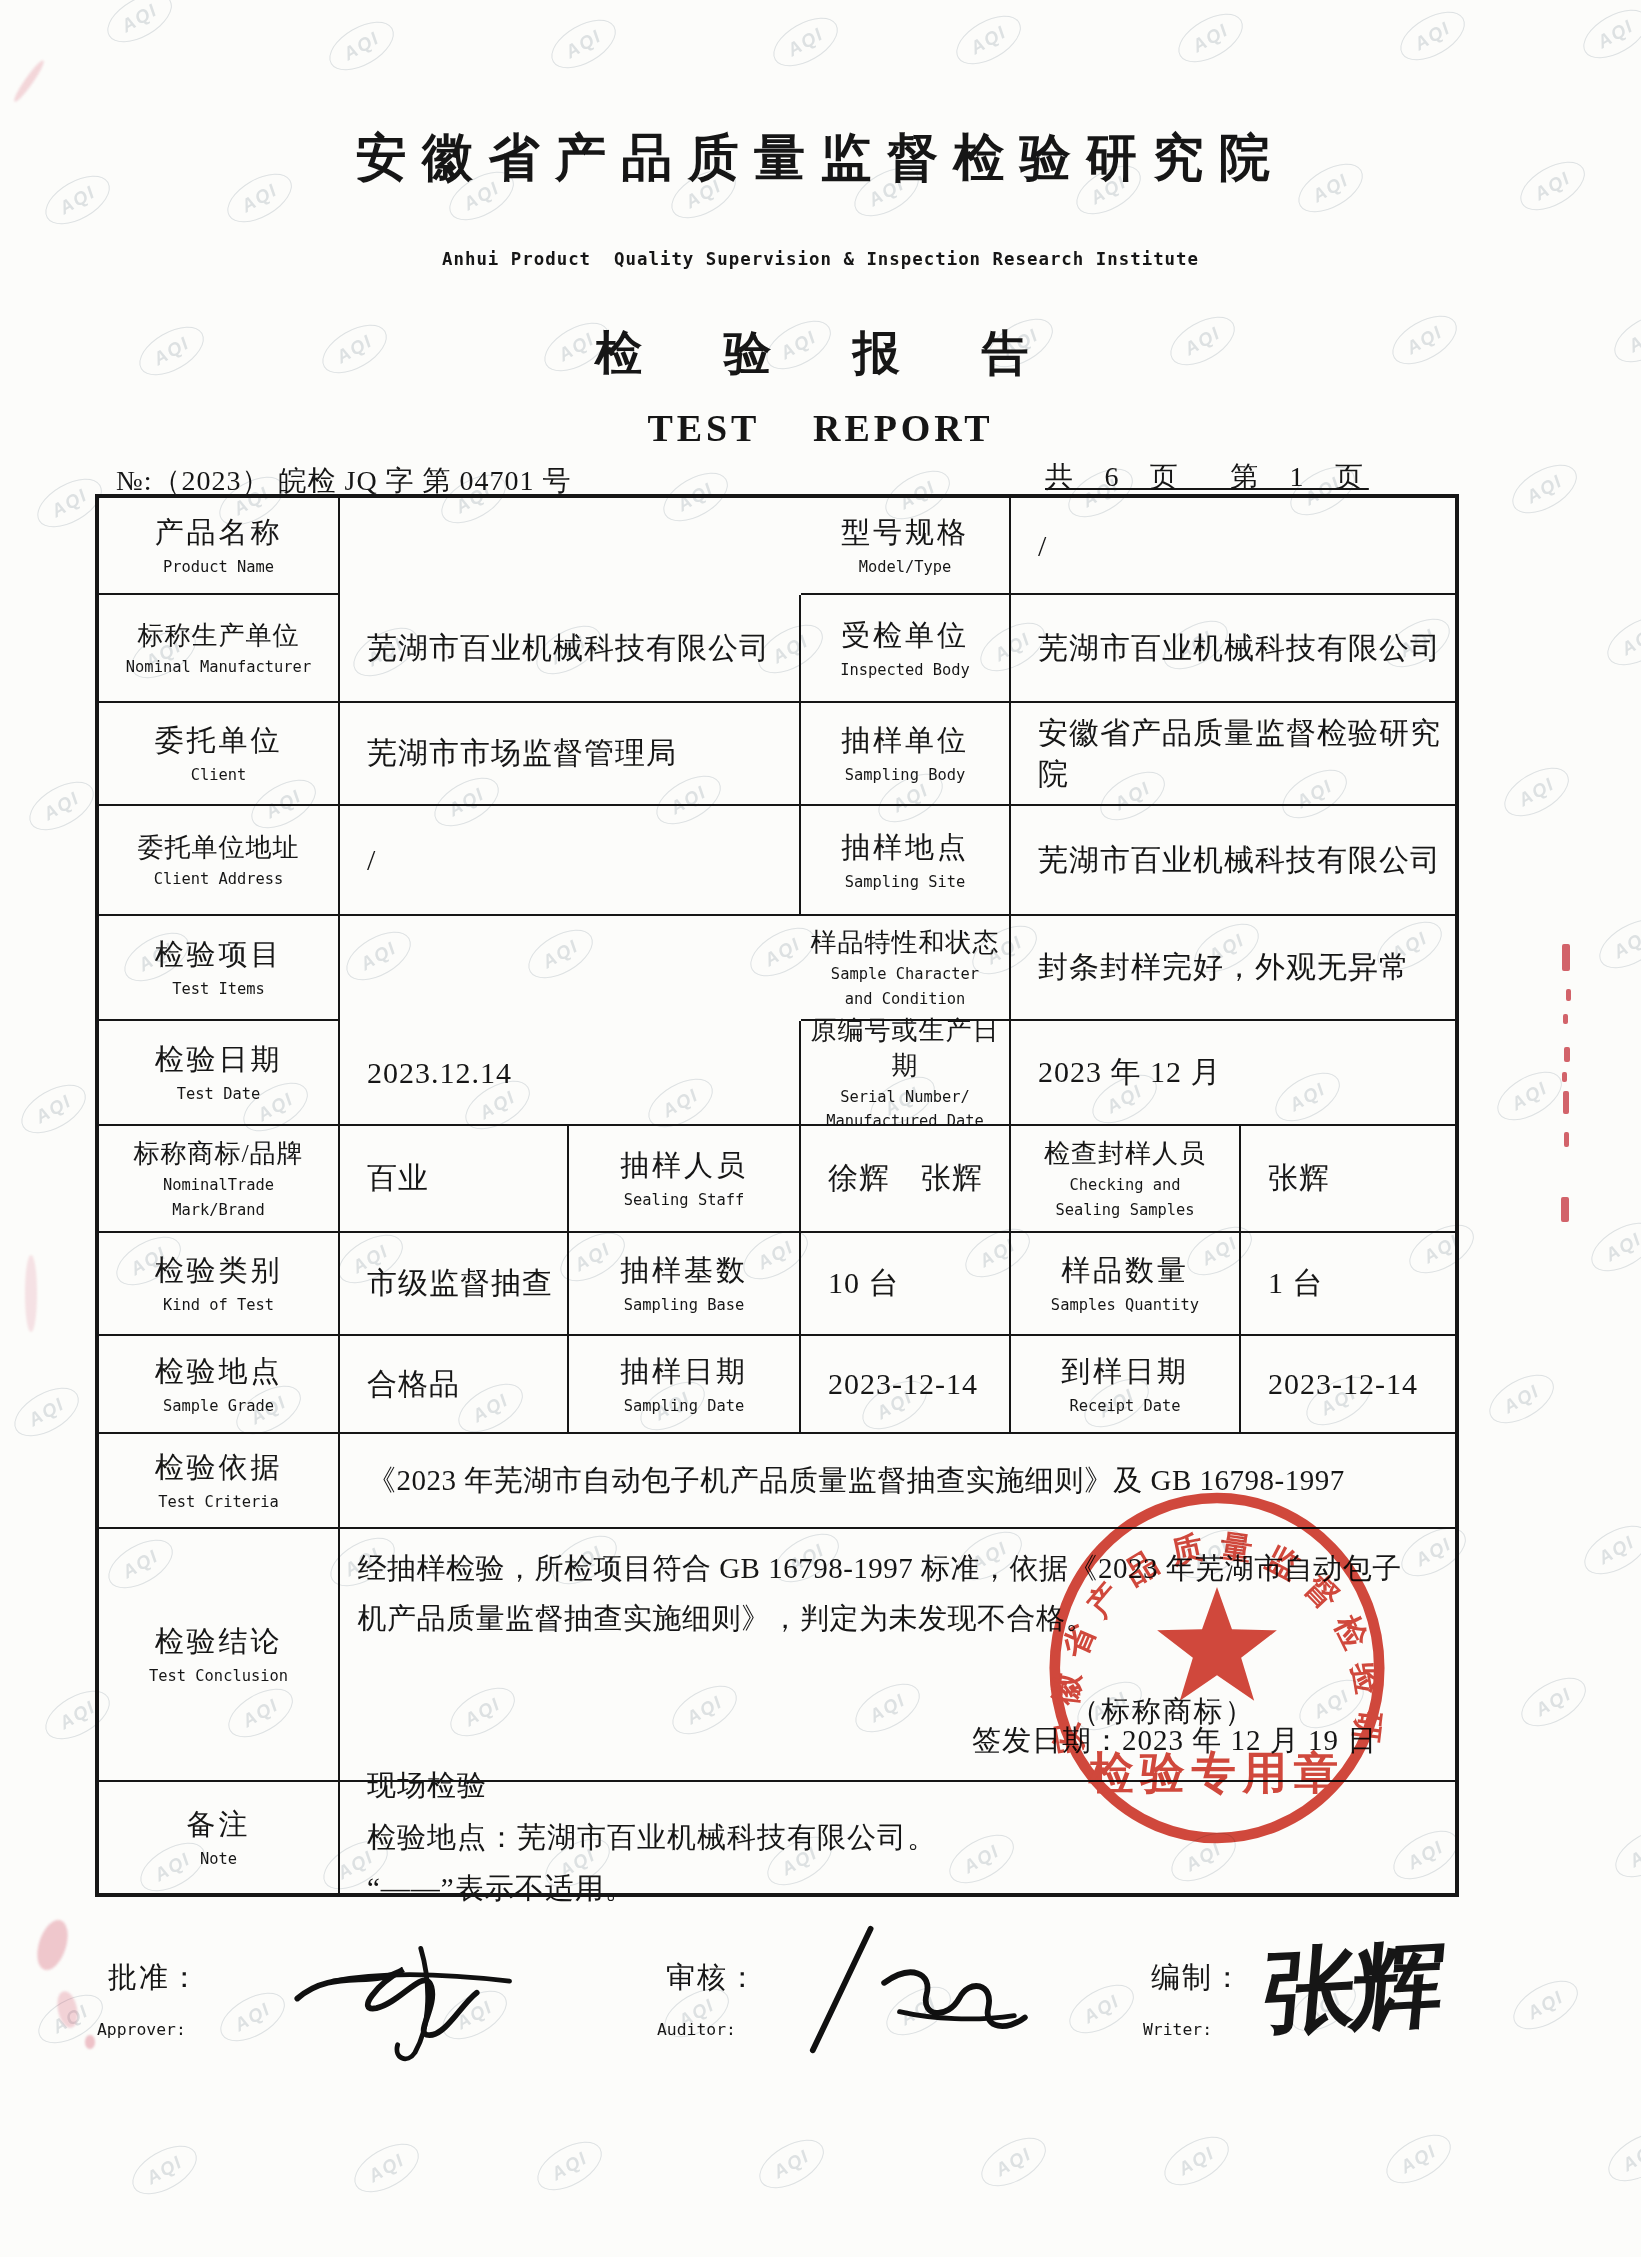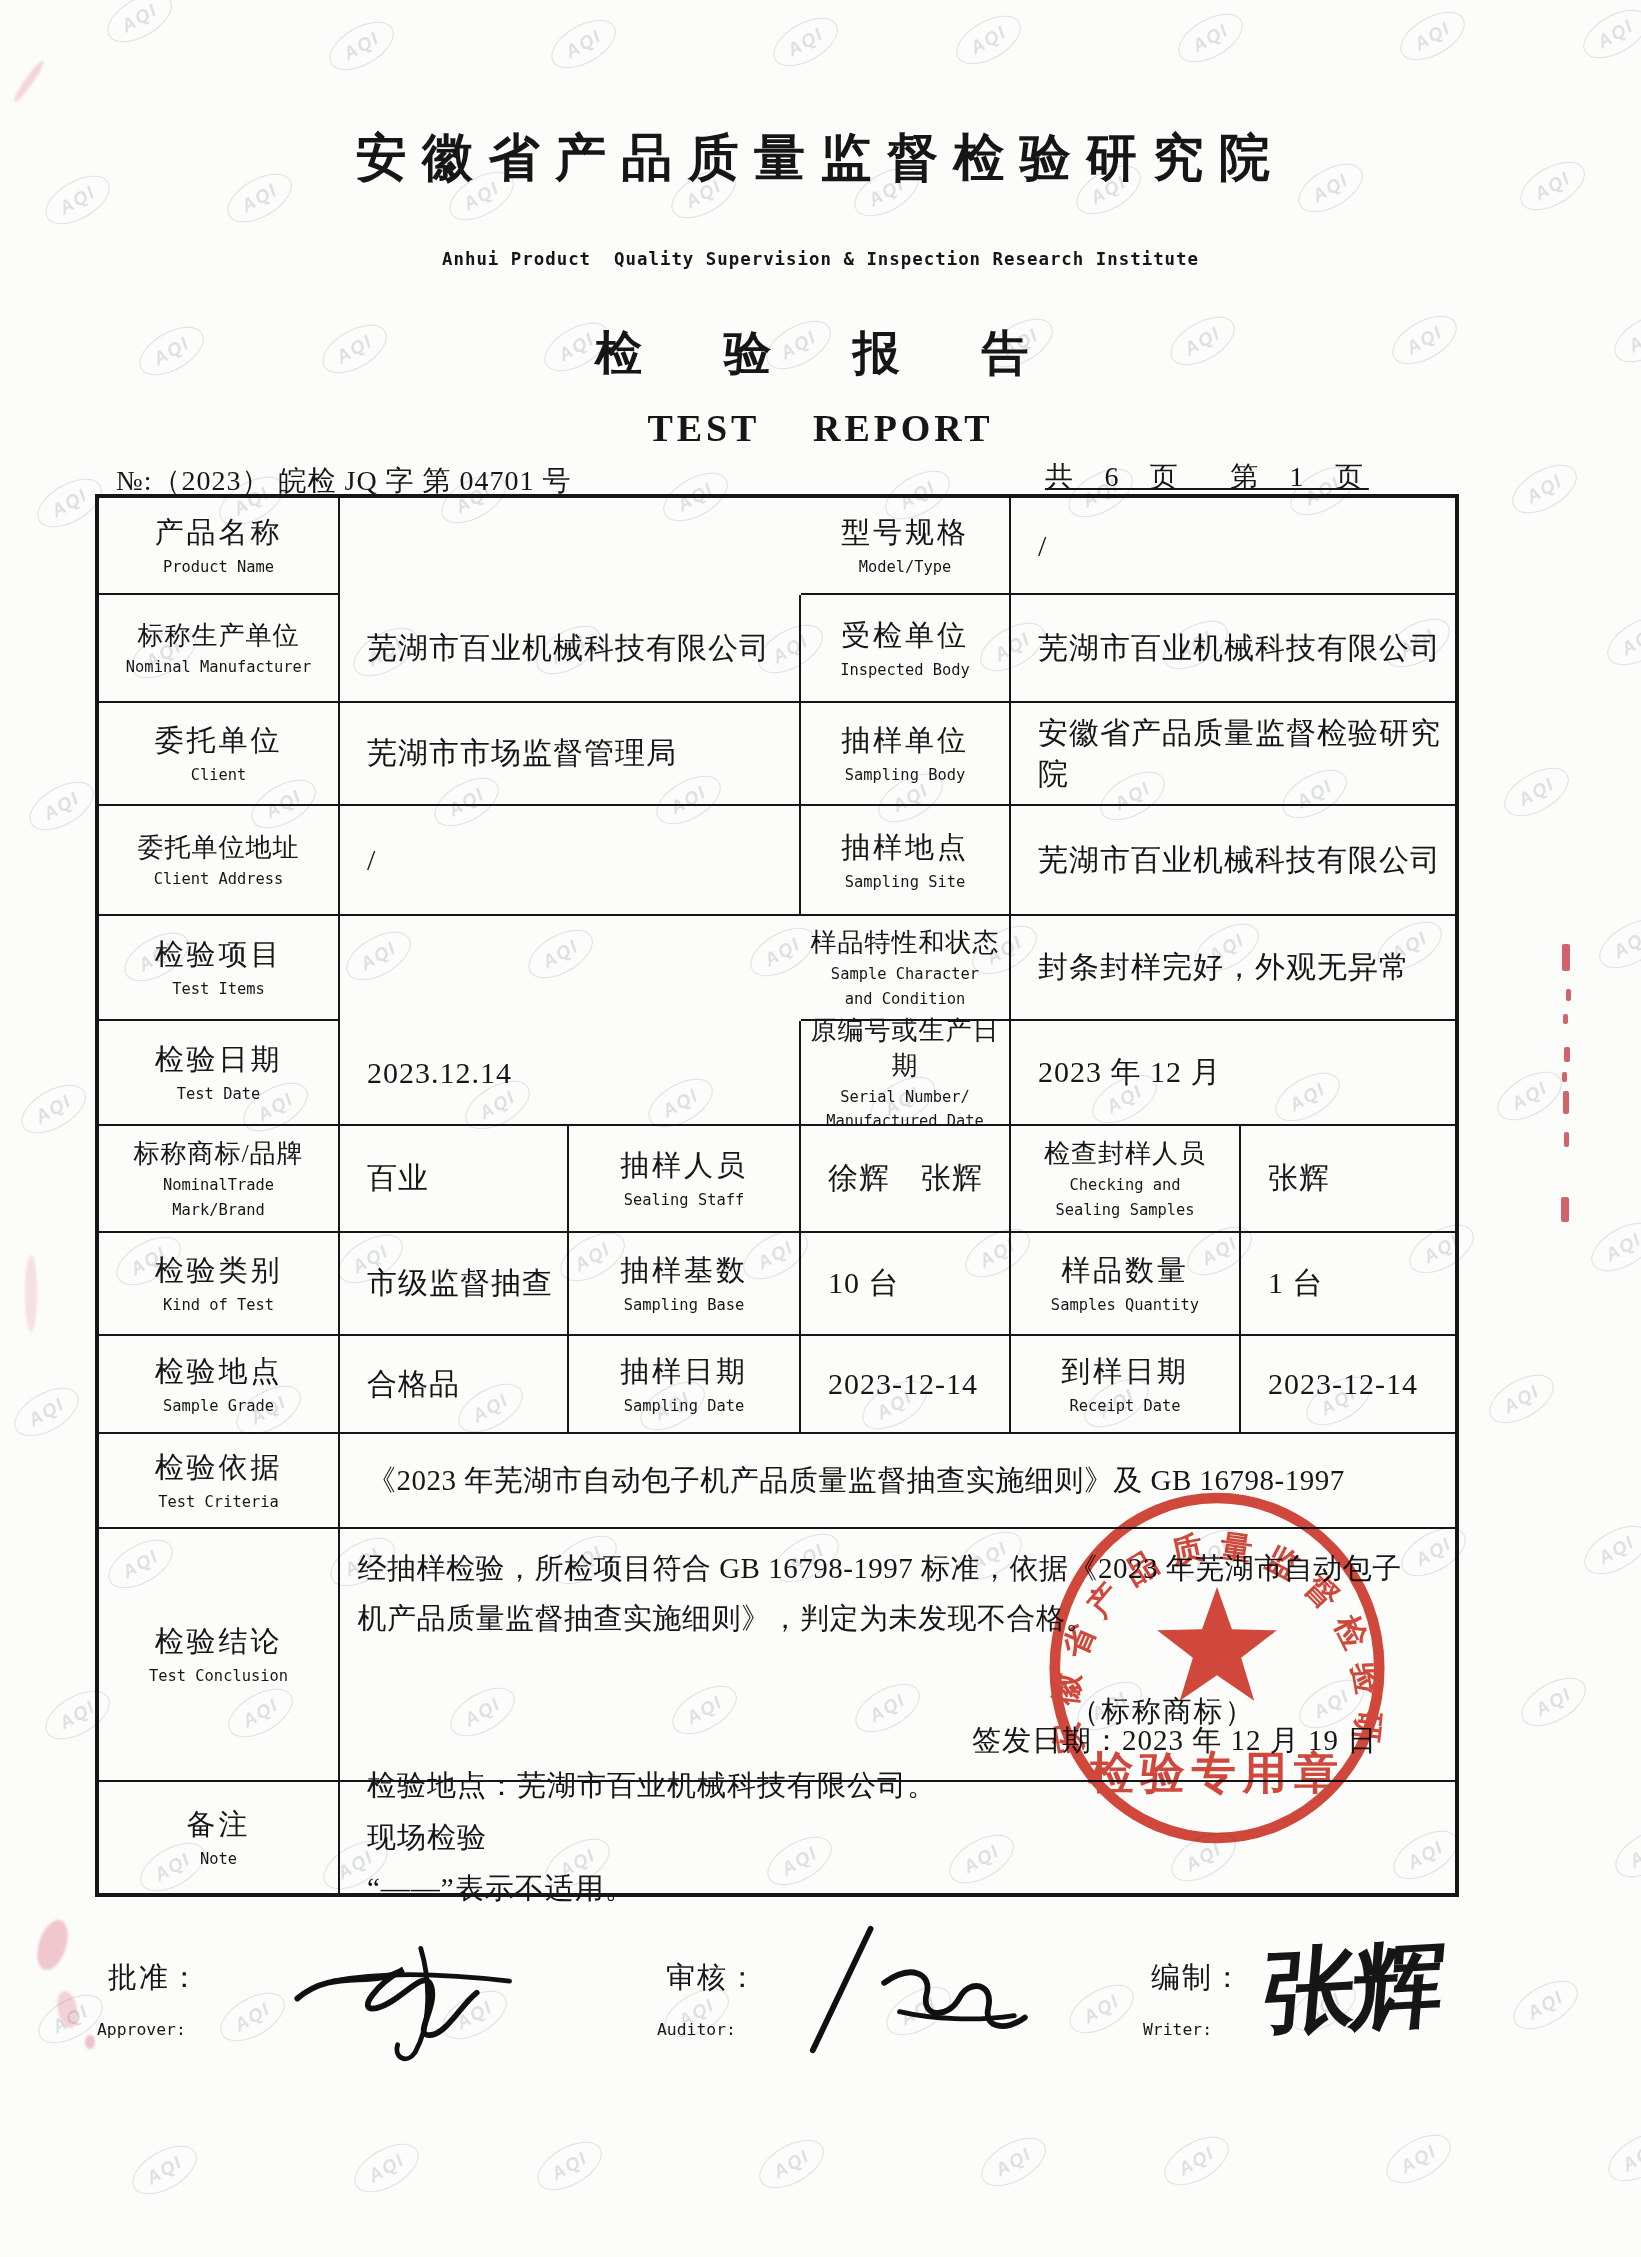--- a/index.html
+++ b/index.html
@@ -369,22 +369,22 @@
     <div class="cell val er" style="grid-column:2/7">
       <div class="concl-text">经抽样检验，所检项目符合 GB 16798-1997 标准，依据《2023 年芜湖市自动包子机产品质量监督抽查实施细则》，判定为未发现不合格。</div>
       <div class="sign-date">签发日期：2023 年  12 月   19 日</div>
     </div>
 
     <div class="cell lab eb" style="grid-column:1/2">
       <div class="cn">备注</div>
       <div class="en">Note</div>
     </div>
     <div class="cell val er eb" style="grid-column:2/7">
+      <div class="note-line">现场检验</div>
       <div class="note-line">检验地点：芜湖市百业机械科技有限公司。</div>
-      <div class="note-line">现场检验</div>
       <div class="note-line">“——”表示不适用。</div>
     </div>
   </div>
 
   <div class="printed-label">（标称商标）</div>
 
   <svg class="stamp" viewBox="-204 -204 408 408">
     <ellipse cx="0" cy="0" rx="168" ry="176" fill="none" stroke="#cf3527" stroke-width="11"></ellipse>
     <path id="arc" d="M -138,92 A 146 156 0 1 1 138,92" fill="none"></path>
     <text font-size="33" font-weight="700" fill="#cf3527" letter-spacing="2" font-family="'Liberation Serif',serif">

